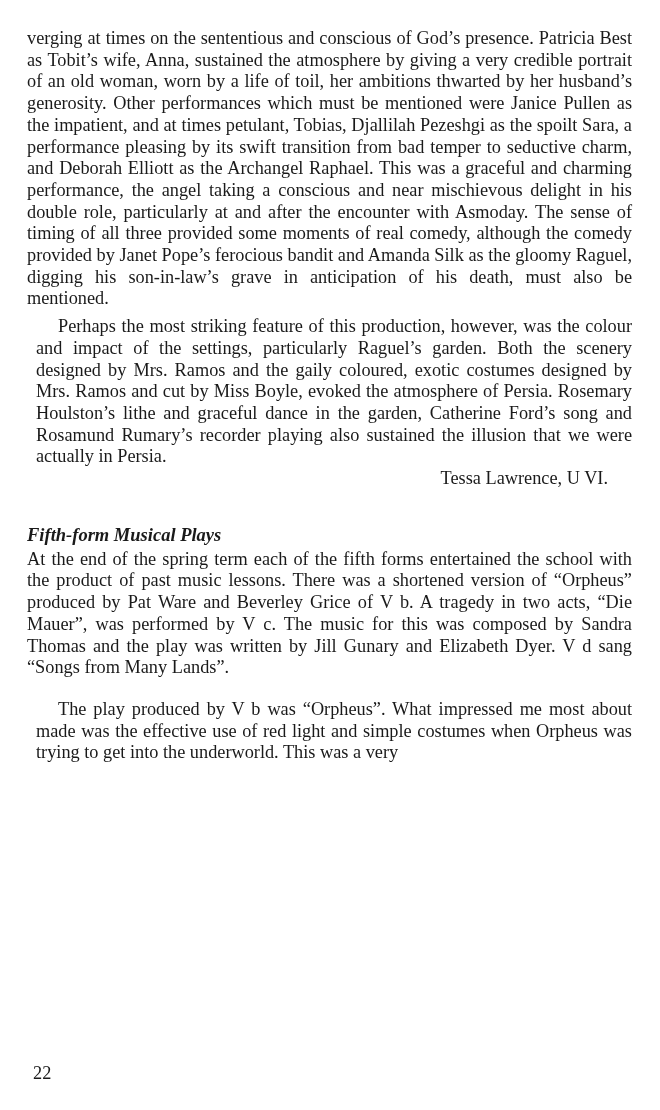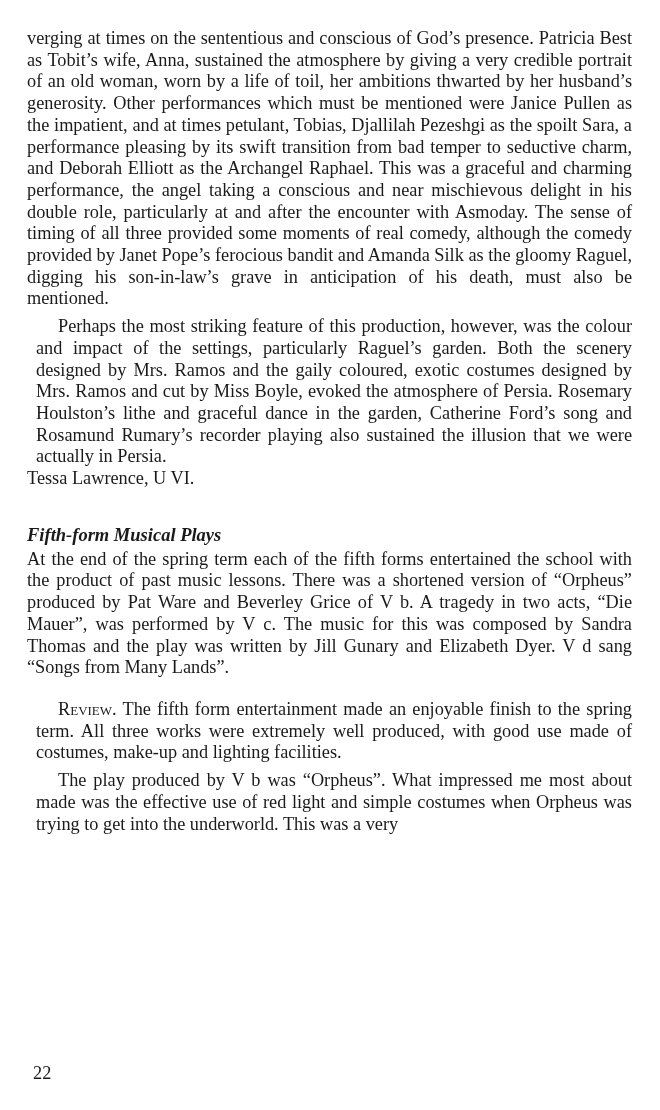--- a/index.html
+++ b/index.html
@@ -4,35 +4,34 @@
 <style>
   html, body { margin: 0; padding: 0; }
   body {
     width: 660px; height: 1110px; background: #ffffff; color: #1a1a1a;
     font-family: "Liberation Serif", "DejaVu Serif", serif;
     overflow: hidden; position: relative;
   }
   .page { position: absolute; left: 27px; top: 28px; width: 605px; }
   p { margin: 0; font-size: 18.3px; line-height: 21.7px; text-align: justify; }
   p.indent { text-indent: 22px; margin-top: 6px; margin-left: 9px; }
-  .signature { font-size: 18.3px; line-height: 21.7px; margin-top: 0; padding-right: 24px; }
+  .signature { text-align: right; font-size: 18.3px; line-height: 21.7px; margin-top: 0; padding-right: 24px; }
   h2 { font-size: 18.5px; font-weight: bold; margin: 34px 0 3px 0; line-height: 22px; font-style: italic; }
   .sc { font-variant: small-caps; }
   .gap { height: 14px; }
   .page-number { position: absolute; left: 33px; top: 1063px; font-size: 18.3px; }
 </style>
 </head>
 <body>
 
 <div class="page">
   <p>verging at times on the sententious and conscious of God’s presence. Patricia Best as Tobit’s wife, Anna, sustained the atmosphere by giving a very credible portrait of an old woman, worn by a life of toil, her ambitions thwarted by her husband’s generosity.  Other performances which must be mentioned were Janice Pullen as the impatient, and at times petulant, Tobias, Djallilah Pezeshgi as the spoilt Sara, a performance pleasing by its swift transition from bad temper to seductive charm, and Deborah Elliott as the Archangel Raphael.  This was a graceful and charming performance, the angel taking a conscious and near mischievous delight in his double role, particularly at and after the encounter with Asmoday.  The sense of timing of all three provided some moments of real comedy, although the comedy provided by Janet Pope’s ferocious bandit and Amanda Silk as the gloomy Raguel, digging his son-in-law’s grave in anticipation of his death, must also be mentioned.</p>
   <p class="indent">Perhaps the most striking feature of this production, however, was the colour and impact of the settings, particularly Raguel’s garden. Both the scenery designed by Mrs. Ramos and the gaily coloured, exotic costumes designed by Mrs. Ramos and cut by Miss Boyle, evoked the atmosphere of Persia.  Rosemary Houlston’s lithe and graceful dance in the garden, Catherine Ford’s song and Rosamund Rumary’s recorder playing also sustained the illusion that we were actually in Persia.</p>
   <div class="signature">Tessa Lawrence, U VI.</div>
 
   <h2>Fifth-form Musical Plays</h2>
   <p>At the end of the spring term each of the fifth forms entertained the school with the product of past music lessons.  There was a shortened version of “Orpheus” produced by Pat Ware and Beverley Grice of V b.  A tragedy in two acts, “Die Mauer”, was performed by V c.  The music for this was composed by Sandra Thomas and the play was written by Jill Gunary and Elizabeth Dyer.  V d sang “Songs from Many Lands”.</p>
 
   <div class="gap"></div>
-  <p class="indent"><span class="sc">Review.</span>  <span>The fifth form entertainment made an enjoyable finish to the spring term.  All three works were extremely well produced, with good use made of costumes, make-up and lighting facilities.</span></p>
   <p class="indent">The play produced by V b was “Orpheus”.  What impressed me most about made was the effective use of red light and simple costumes when Orpheus was trying to get into the underworld.  This was a very</p>
 </div>
 
 <div class="page-number">22</div>
 
 </body></html>

